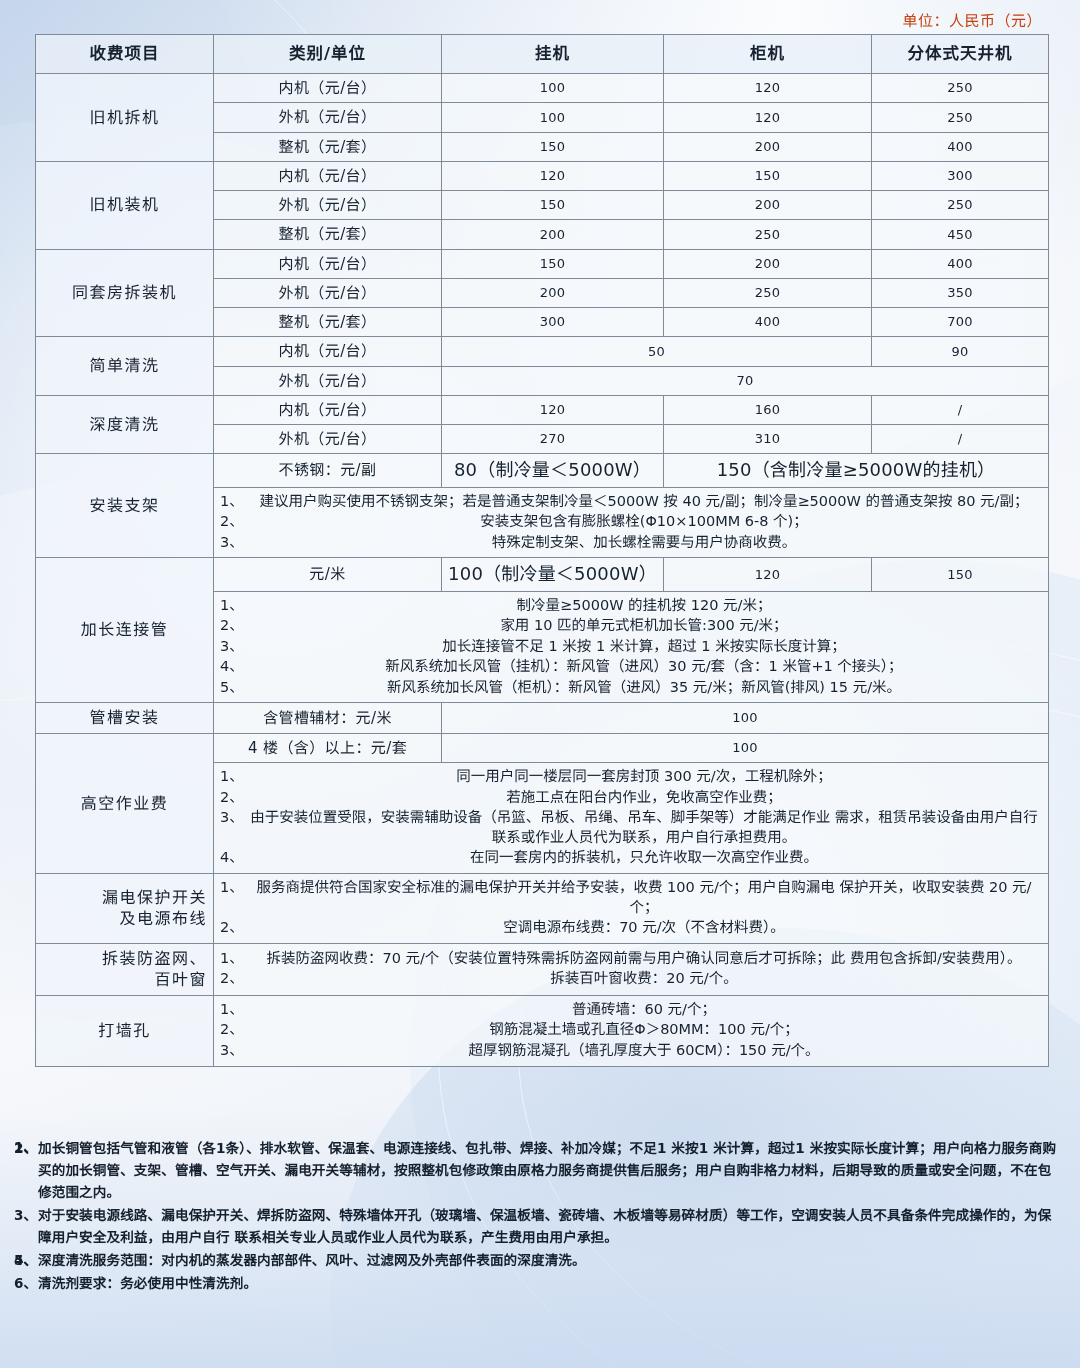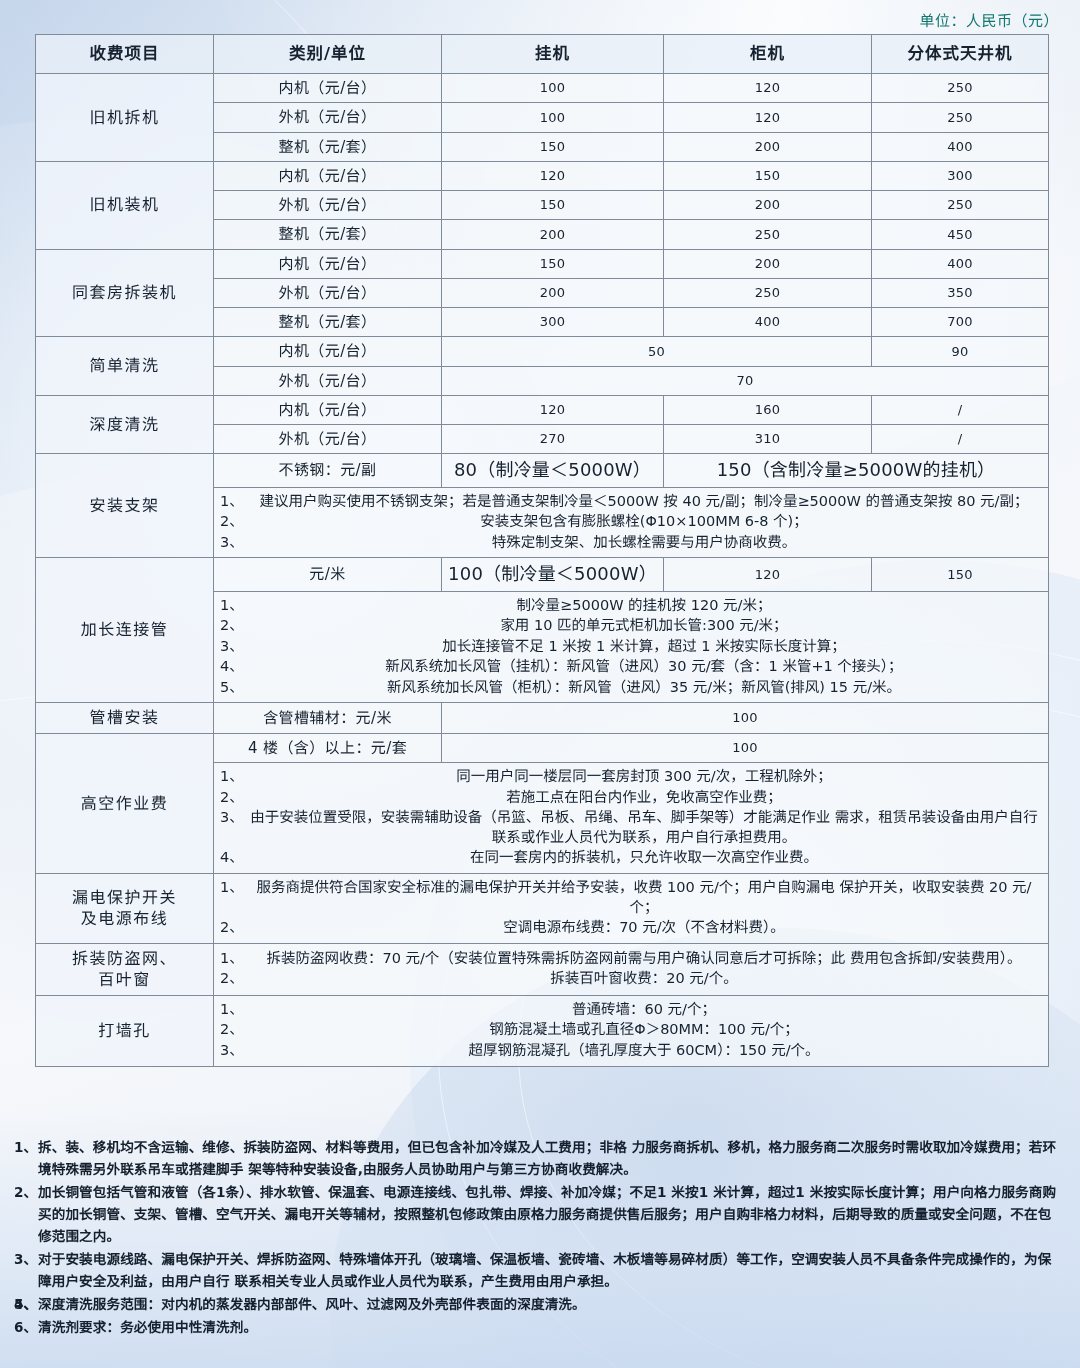--- a/index.html
+++ b/index.html
@@ -84,23 +84,23 @@
     z-index: 2;
     width: 1080px;
     height: 1368px;
     box-sizing: border-box;
     padding: 0;
   }
 
   #unit-note {
     position: absolute;
     top: 9px;
-    right: 21px;
+    right: 38px;
     font-size: 15px;
-    color: #0f766e;
+    color: #c2410c;
     letter-spacing: .5px;
     white-space: nowrap;
   }
 
   
   #fee-table {
     position: absolute;
     top: 34px;
     left: 35px;
     width: 1013px;
@@ -131,21 +131,21 @@
     letter-spacing: 1px;
     height: 30px;
     background: rgba(226,235,246,.55);
   }
   .cat-cell {
     font-size: 16px;
     font-weight: bold;
     letter-spacing: 1.5px;
     background: rgba(238,244,251,.6) !important;
   }
-  .cat-cell .cat-line { display: block; }
+  .cat-cell .cat-line { display: block; text-align: right; }
   .unit-cell {
     font-size: 15px;
     letter-spacing: .4px;
   }
   .num-cell {
     font-size: 13px;
     letter-spacing: .3px;
   }
   .price-desc {
     font-size: 18px;
@@ -412,21 +412,21 @@
             <li><span class="marker">2、</span><span>钢筋混凝土墙或孔直径Φ＞80MM：100 元/个；</span></li>
             <li><span class="marker">3、</span><span>超厚钢筋混凝孔（墙孔厚度大于 60CM）：150 元/个。</span></li>
           </ol>
         </td>
       </tr>
 
     </tbody>
   </table>
 
   <div id="footer-notes">
-    <div class="fnote"><span class="marker">1、</span><span>拆、装、移机均不含运输、维修、拆装防盗网、材料等费用，但已包含补加冷媒及人工费用；非格 力服务商拆机、移机，格力服务商二次服务时需收取加冷媒费用；若环境特殊需另外联系吊车或搭建脚手 架等特种安装设备,由服务人员协助用户与第三方协商收费解决。</span></div>
+    <div class="fnote"><span class="marker">1、</span></div>
     <div class="fnote"><span class="marker">2、</span><span>加长铜管包括气管和液管（各1条）、排水软管、保温套、电源连接线、包扎带、焊接、补加冷媒；不足1 米按1 米计算，超过1 米按实际长度计算；用户向格力服务商购买的加长铜管、支架、管槽、空气开关、漏电开关等辅材，按照整机包修政策由原格力服务商提供售后服务；用户自购非格力材料，后期导致的质量或安全问题，不在包修范围之内。</span></div>
     <div class="fnote"><span class="marker">3、</span><span>对于安装电源线路、漏电保护开关、焊拆防盗网、特殊墙体开孔（玻璃墙、保温板墙、瓷砖墙、木板墙等易碎材质）等工作，空调安装人员不具备条件完成操作的，为保障用户安全及利益，由用户自行 联系相关专业人员或作业人员代为联系，产生费用由用户承担。</span></div>
     <div class="fnote"><span class="marker">4、</span></div>
     <div class="fnote"><span class="marker">5、</span><span>深度清洗服务范围：对内机的蒸发器内部部件、风叶、过滤网及外壳部件表面的深度清洗。</span></div>
     <div class="fnote"><span class="marker">6、</span><span>清洗剂要求：务必使用中性清洗剂。</span></div>
   </div>
 
 </div>
 
 </body></html>

